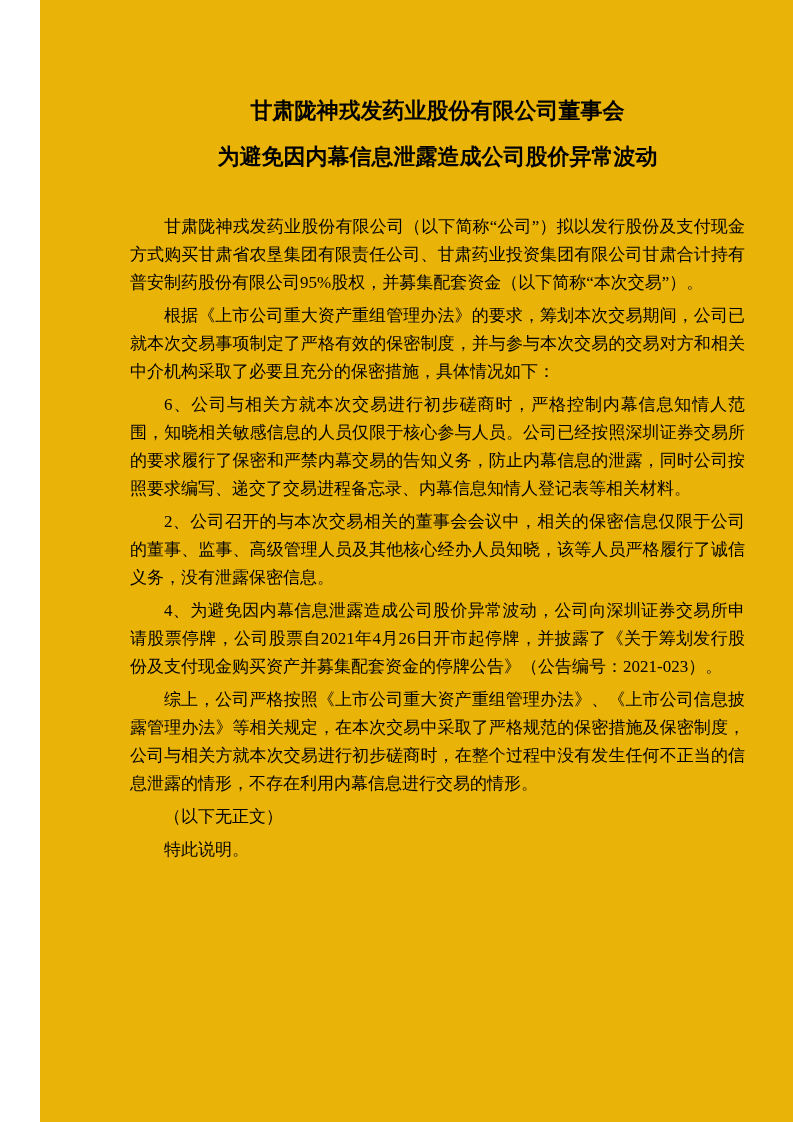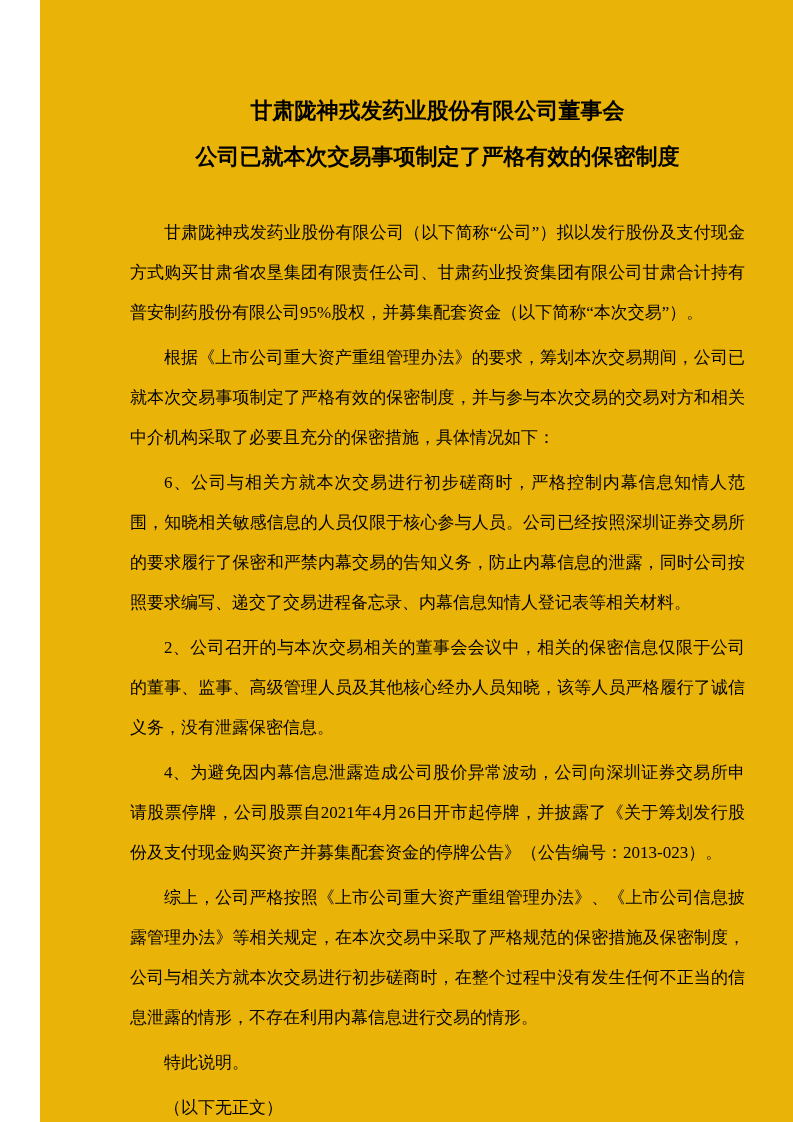--- a/index.html
+++ b/index.html
@@ -31,46 +31,46 @@
   }
   .title-line {
     display: block;
   }
   .body-text {
     margin-top: 33px;
   }
   .body-text p {
     margin: 0 0 5px 0;
     font-size: 17px;
-    line-height: 40px;
+    line-height: 28px;
     text-align: justify;
     text-justify: inter-ideograph;
     text-indent: 2em;
     word-break: break-all;
   }
   .body-text p.no-justify {
     text-align: left;
   }
 </style>
 </head>
 <body>
 
 <div class="page">
   <div class="content">
 
     <h1 class="doc-title">
       <span class="title-line">甘肃陇神戎发药业股份有限公司董事会</span>
-      <span class="title-line">公司已就本次交易事项制定了严格有效的保密制度</span>
+      <span class="title-line">为避免因内幕信息泄露造成公司股价异常波动</span>
     </h1>
 
     <div class="body-text">
       <p>甘肃陇神戎发药业股份有限公司（以下简称“公司”）拟以发行股份及支付现金方式购买甘肃省农垦集团有限责任公司、甘肃药业投资集团有限公司甘肃合计持有普安制药股份有限公司95%股权，并募集配套资金（以下简称“本次交易”）。</p>
       <p>根据《上市公司重大资产重组管理办法》的要求，筹划本次交易期间，公司已就本次交易事项制定了严格有效的保密制度，并与参与本次交易的交易对方和相关中介机构采取了必要且充分的保密措施，具体情况如下：</p>
       <p>6、公司与相关方就本次交易进行初步磋商时，严格控制内幕信息知情人范围，知晓相关敏感信息的人员仅限于核心参与人员。公司已经按照深圳证券交易所的要求履行了保密和严禁内幕交易的告知义务，防止内幕信息的泄露，同时公司按照要求编写、递交了交易进程备忘录、内幕信息知情人登记表等相关材料。</p>
       <p>2、公司召开的与本次交易相关的董事会会议中，相关的保密信息仅限于公司的董事、监事、高级管理人员及其他核心经办人员知晓，该等人员严格履行了诚信义务，没有泄露保密信息。</p>
-      <p>4、为避免因内幕信息泄露造成公司股价异常波动，公司向深圳证券交易所申请股票停牌，公司股票自2021年4月26日开市起停牌，并披露了《关于筹划发行股份及支付现金购买资产并募集配套资金的停牌公告》（公告编号：2013-023）。</p>
+      <p>4、为避免因内幕信息泄露造成公司股价异常波动，公司向深圳证券交易所申请股票停牌，公司股票自2021年4月26日开市起停牌，并披露了《关于筹划发行股份及支付现金购买资产并募集配套资金的停牌公告》（公告编号：2021-023）。</p>
       <p>综上，公司严格按照《上市公司重大资产重组管理办法》、《上市公司信息披露管理办法》等相关规定，在本次交易中采取了严格规范的保密措施及保密制度，公司与相关方就本次交易进行初步磋商时，在整个过程中没有发生任何不正当的信息泄露的情形，不存在利用内幕信息进行交易的情形。</p>
+      <p class="no-justify">（以下无正文）</p>
       <p class="no-justify">特此说明。</p>
-      <p class="no-justify">（以下无正文）</p>
     </div>
 
   </div>
 </div>
 
 </body></html>

